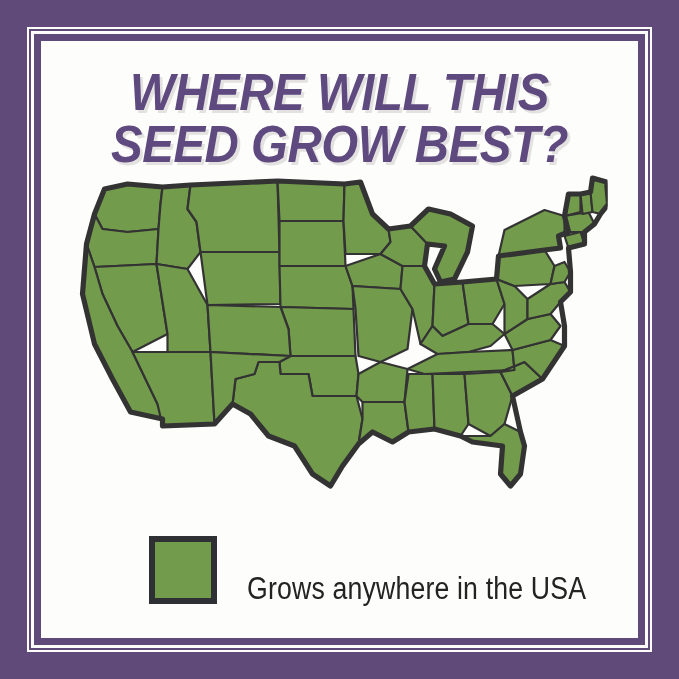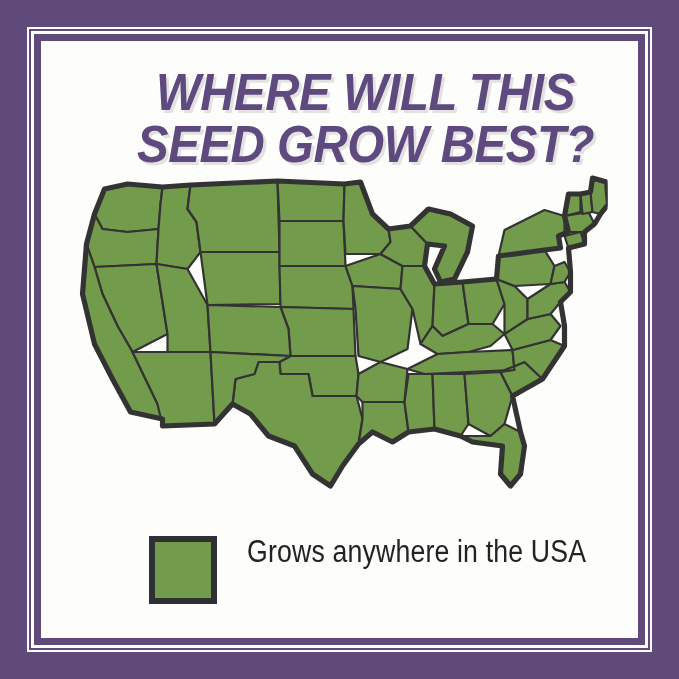--- a/index.html
+++ b/index.html
@@ -62,21 +62,20 @@
   }
 
   
   .title-block {
     position: absolute;
     left: 0;
     top: 26px;
     width: 100%;
     text-align: center;
     user-select: none;
-    padding-left: 26px;
   }
   .title-line {
     display: block;
     font-family: "Liberation Sans Narrow", "Liberation Sans", sans-serif;
     font-weight: bold;
     font-style: italic;
     font-size: 51px;
     line-height: 52px;
     letter-spacing: -0.5px;
     color: #5f4a80;
@@ -113,21 +112,21 @@
     stroke-linejoin: round;
     stroke-linecap: round;
   }
 
   
   .legend {
     position: absolute;
     left: 108px;
     top: 495px;
     display: flex;
-    align-items: flex-start;
+    align-items: flex-end;
   }
   .legend-swatch {
     width: 56px;
     height: 56px;
     background: #739b4c;
     border: 6px solid #2f3033;
     box-sizing: content-box;
     flex: 0 0 auto;
   }
   .legend-label {

